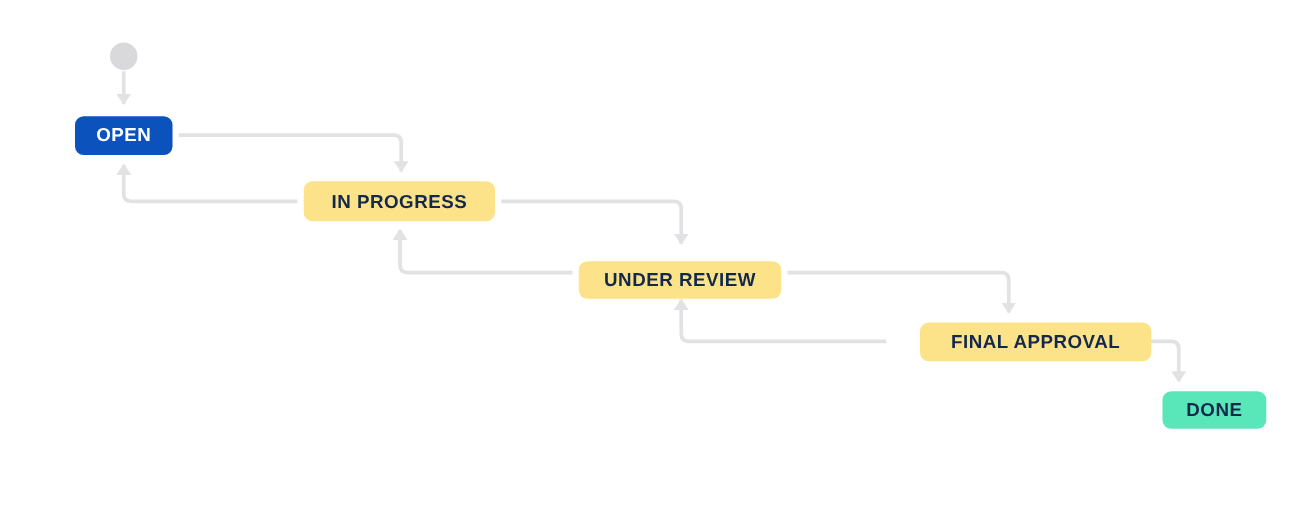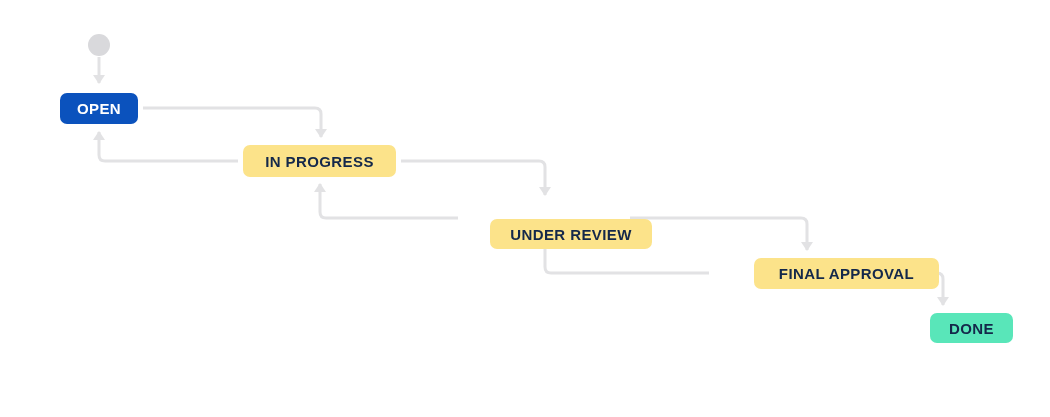--- a/index.html
+++ b/index.html
@@ -27,22 +27,22 @@
     font-size: 15px;
     letter-spacing: 0.4px;
     white-space: nowrap;
     box-sizing: border-box;
     color: #14284A;
     background: #FCE38A;
     cursor: default;
   }
   .badge-open   { left: 60px;  top: 93px;  width: 78px;  height: 31px; background: #0B52BD; color: #FFFFFF; }
   .badge-inprog { left: 243px; top: 145px; width: 153px; height: 32px; }
-  .badge-review { left: 463px; top: 219px; width: 162px; height: 30px; margin-left: 27px; }
-  .badge-final  { left: 754px; top: 258px; width: 185px; height: 31px; }
+  .badge-review { left: 463px; top: 209px; width: 162px; height: 30px; }
+  .badge-final  { left: 736px; top: 258px; width: 185px; height: 31px; }
   .badge-done   { left: 902px; top: 313px; width: 83px;  height: 30px; background: #59E6B9; margin-left: 28px; }
   .badge-label { pointer-events: none; }
 </style>
 </head>
 <body>
 
 <div class="canvas">
 
   <svg class="connectors" viewBox="0 0 1050 417" xmlns="http://www.w3.org/2000/svg">
     <defs>

